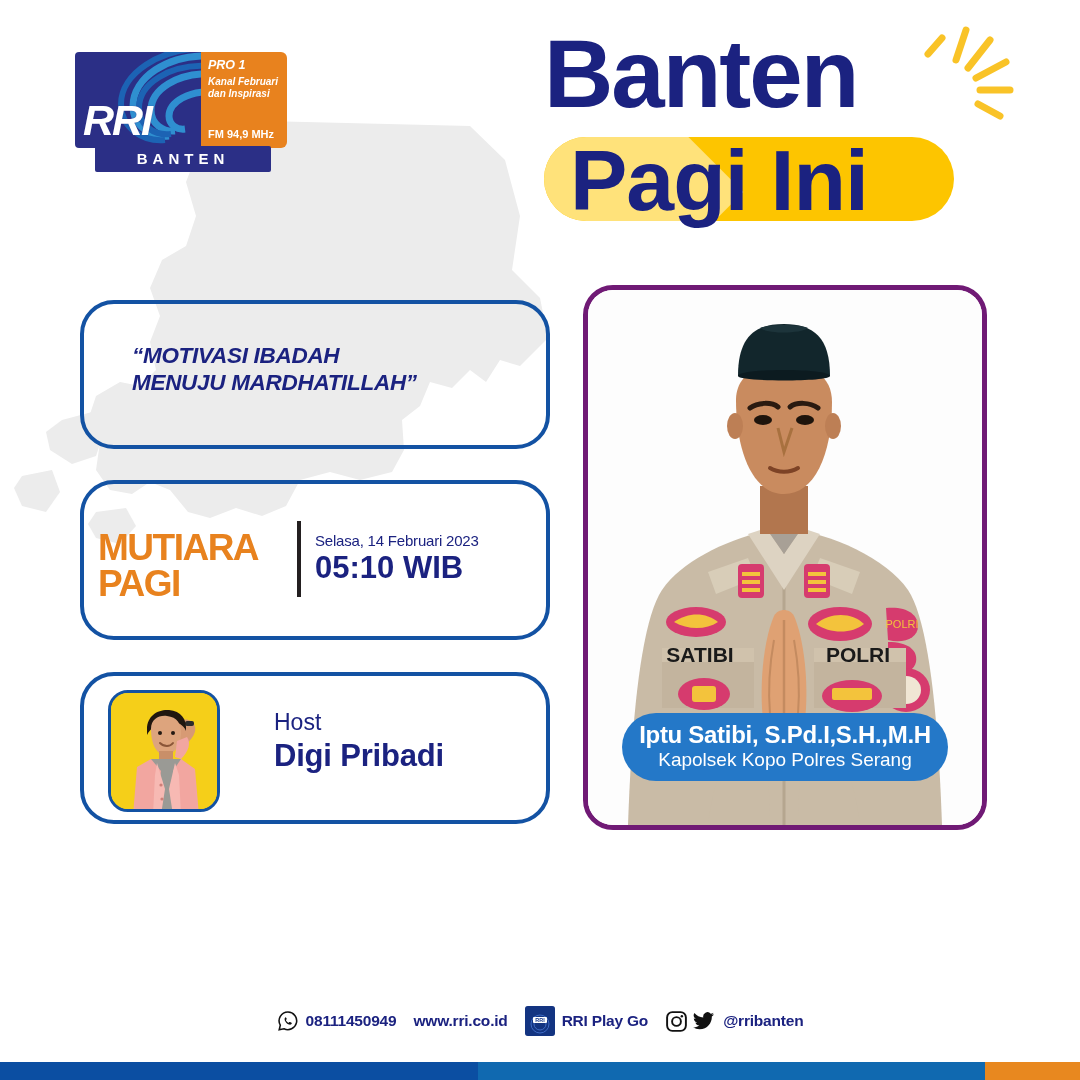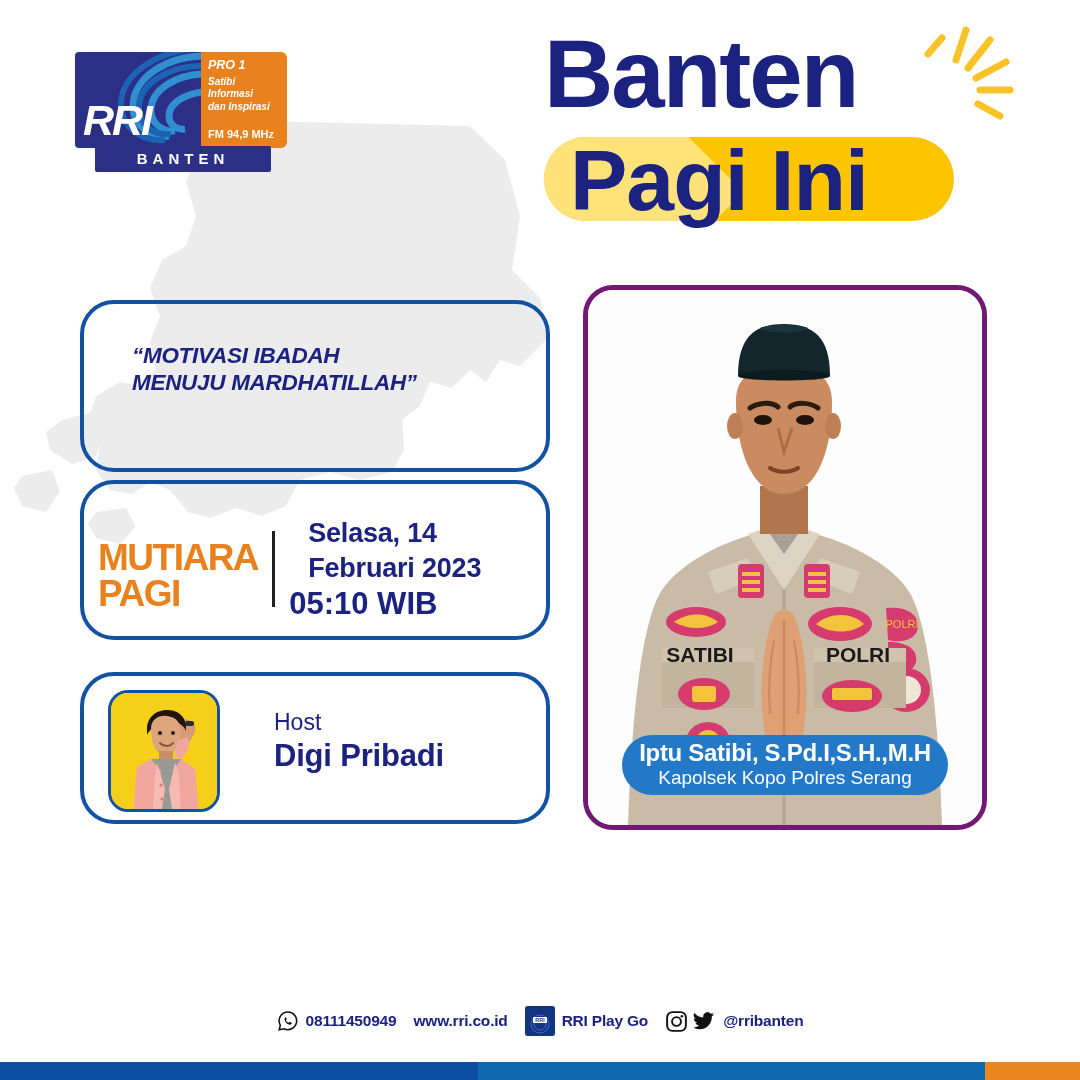--- a/index.html
+++ b/index.html
@@ -65,57 +65,57 @@
     font-size:86px; font-weight:bold; color:#1b2280;
     letter-spacing:-1px; line-height:1; z-index:2;
   }
   #sparkle { position:absolute; left:370px; top:-8px; width:120px; height:120px; }
 
   
   .card {
     position:absolute; left:80px; width:470px;
     border:4px solid #1352a3; border-radius:34px; background:transparent; z-index:4;
   }
-  #card-topic { top:300px; height:172px; }
+  #card-topic { top:300px; height:149px; }
   #card-schedule { top:480px; height:160px; }
   #card-host { top:672px; height:152px;padding-left:8px; }
 
   .topic-text {
     position:absolute; left:48px; top:38px;
     font-size:22.5px; font-weight:bold; font-style:italic; color:#1b2280;
     line-height:1.22; letter-spacing:-0.3px;
   }
 
   .sched-row { position:absolute; left:14px; top:32px; display:flex; align-items:center; }
   .sched-title {
     width:185px; text-align:left; font-size:37px; font-weight:bold;
     color:#e8821e; line-height:0.96; letter-spacing:-1.5px;margin-top:14px;
   }
   .sched-divider { width:4px; height:76px; background:#231f20; margin:0 14px; }
   .sched-right { color:#1b2280; }
-  .sched-date { font-size:27px; font-weight:bold; letter-spacing:-0.2px; line-height:1.3;margin-left:19px; }
+  .sched-date { font-size:15px; font-weight:normal; letter-spacing:-0.2px; line-height:1.3; }
   .sched-time { font-size:31px; font-weight:bold; letter-spacing:0px; line-height:1.15; }
 
   .host-thumb {
     position:absolute; left:24px; top:14px; width:112px; height:122px;
     border:3px solid #1352a3; border-radius:20px; overflow:hidden; background:#f5cf19;
   }
   .host-info { position:absolute; left:190px; top:32px; color:#1b2280; }
   .host-label { font-size:23px; font-weight:normal; line-height:1.25; }
   .host-name { font-size:31px; font-weight:bold; letter-spacing:-0.2px; line-height:1.25; }
 
   
   #guest-frame {
     position:absolute; left:583px; top:285px; width:404px; height:545px;
     border:5px solid #701a75; border-radius:30px; background:#ffffff;
     overflow:hidden; z-index:4;
   }
   #guest-photo { position:absolute; left:0; top:0; width:394px; height:535px; }
   .nameplate {
-    position:absolute; left:34px; bottom:30px; width:326px; height:60px;
+    position:absolute; left:34px; bottom:44px; width:326px; height:68px;
     background:#2478c8; border-radius:36px; z-index:3;
     display:flex; flex-direction:column; align-items:center; justify-content:center;
     color:#ffffff;
   }
   .np-name { font-size:24px; font-weight:bold; letter-spacing:-0.3px; line-height:1.15; }
   .np-role { font-size:19px; font-weight:normal; line-height:1.3; }
 
   
   #footer {
     position:absolute; left:0; top:1000px; width:1080px; height:42px;
@@ -153,21 +153,21 @@
         </g>
         <g fill="none" stroke="#1c63b4" stroke-width="6">
           <path d="M100,0 C52,0 14,26 14,56 C14,80 36,94 58,92"></path>
           <path d="M102,18 C62,16 32,36 32,60 C32,78 48,88 64,86"></path>
         </g>
       </svg>
       <div class="logo-rri">RRI</div>
     </div>
     <div class="logo-orange">
       <div class="logo-pro1">PRO 1</div>
-      <div class="logo-kanal">Satibi Informasi</div>
+      <div class="logo-kanal">Kanal Februari</div>
       <div class="logo-kanal">dan Inspirasi</div>
       <div class="logo-fm">FM 94,9 MHz</div>
     </div>
   </div>
   <div class="logo-banten-bar">BANTEN</div>
 </div>
 
 <div id="headline">
   <div class="hl-banten">Banten</div>
   <div class="hl-pill"></div>

